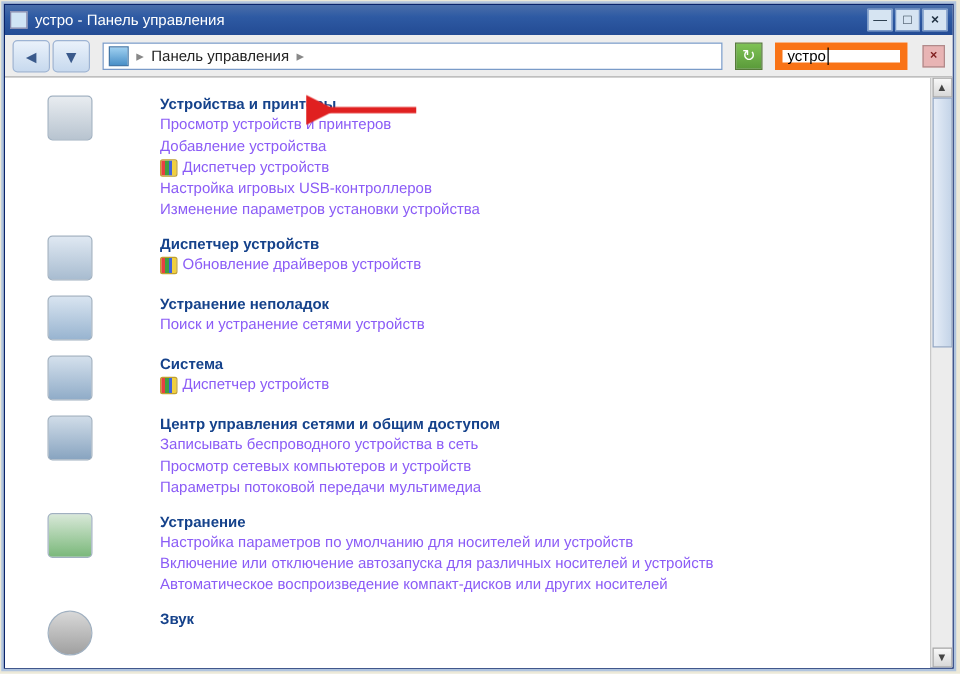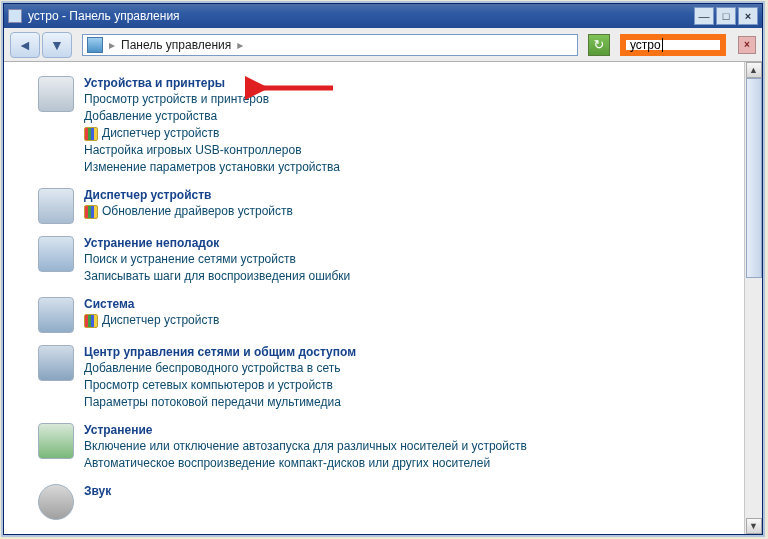--- a/index.html
+++ b/index.html
@@ -156,39 +156,40 @@
   .scrollbar-fake .sb-thumb {
     position: absolute;
     top: 0; left: 0;
     width: 16px; height: 200px;
     background: linear-gradient(to right, #e6edf7, #c4d4e8);
     border: 1px solid #94a8c6;
   }
   .category {
     display: flex;
     margin-bottom: 12px;
+    gap: 44px;
   }
   .cat-icon {
     width: 36px; height: 36px;
     flex-shrink: 0;
     margin-right: 10px;
     border-radius: 4px;
     background: #d0dce8;
     border: 1px solid #a0b0c0;
   }
   .cat-body { flex: 1; }
   .cat-title {
     color: #15428b;
     font-weight: bold;
     font-size: 12px;
     margin-bottom: 1px;
     display: inline-block;
   }
   .cat-link {
-    color: #0c4a6e;
+    color: #8b5cf6;
     font-size: 12px;
     line-height: 17px;
     cursor: pointer;
     display: block;
   }
   .link-with-icon {
     display: flex;
     align-items: center;
     gap: 4px;
   }
@@ -266,38 +267,38 @@
           <div class="cat-icon devmgr"></div>
           <div class="cat-body"><a class="cat-title">Диспетчер устройств</a><a class="cat-link">
               <span class="link-with-icon">
                 <span class="mini-icon shield"></span>
                 <span>Обновление драйверов устройств</span>
               </span>
             </a></div>
         </div>
         <div class="category">
           <div class="cat-icon trouble"></div>
-          <div class="cat-body"><a class="cat-title">Устранение неполадок</a><a class="cat-link">Поиск и устранение сетями устройств</a><a class="cat-link">Записывать шаги для воспроизведения ошибки</a></div>
+          <div class="cat-body"><a class="cat-title">Устранение неполадок</a><a class="cat-link">Поиск и устранение сетями устройств</a></div>
         </div>
         <div class="category">
           <div class="cat-icon system"></div>
           <div class="cat-body"><a class="cat-title">Система</a><a class="cat-link">
               <span class="link-with-icon">
                 <span class="mini-icon shield"></span>
                 <span>Диспетчер устройств</span>
               </span>
             </a></div>
         </div>
         <div class="category">
           <div class="cat-icon network"></div>
-          <div class="cat-body"><a class="cat-title">Центр управления сетями и общим доступом</a><a class="cat-link">Добавление беспроводного устройства в сеть</a><a class="cat-link">Просмотр сетевых компьютеров и устройств</a><a class="cat-link">Параметры потоковой передачи мультимедиа</a></div>
+          <div class="cat-body"><a class="cat-title">Центр управления сетями и общим доступом</a><a class="cat-link">Записывать беспроводного устройства в сеть</a><a class="cat-link">Просмотр сетевых компьютеров и устройств</a><a class="cat-link">Параметры потоковой передачи мультимедиа</a></div>
         </div>
         <div class="category">
           <div class="cat-icon autoplay"></div>
-          <div class="cat-body"><a class="cat-title">Устранение</a><a class="cat-link">Включение или отключение автозапуска для различных носителей и устройств</a><a class="cat-link">Автоматическое воспроизведение компакт-дисков или других носителей</a></div>
+          <div class="cat-body"><a class="cat-title">Устранение</a><a class="cat-link">Настройка параметров по умолчанию для носителей или устройств</a><a class="cat-link">Включение или отключение автозапуска для различных носителей и устройств</a><a class="cat-link">Автоматическое воспроизведение компакт-дисков или других носителей</a></div>
         </div>
         <div class="category">
           <div class="cat-icon sound"></div>
           <div class="cat-body"><a class="cat-title">Звук</a></div>
         </div>
       </div>
     <div class="scrollbar-fake">
       <div class="sb-btn">▲</div>
       <div class="sb-track">
         <div class="sb-thumb"></div>

